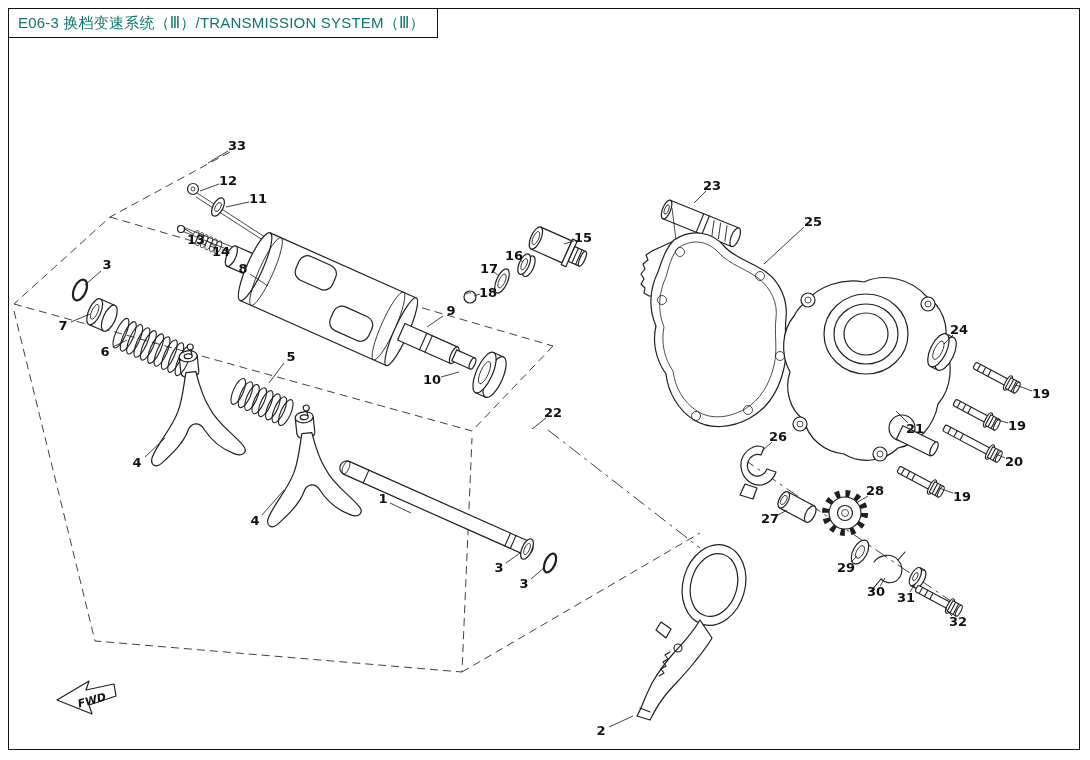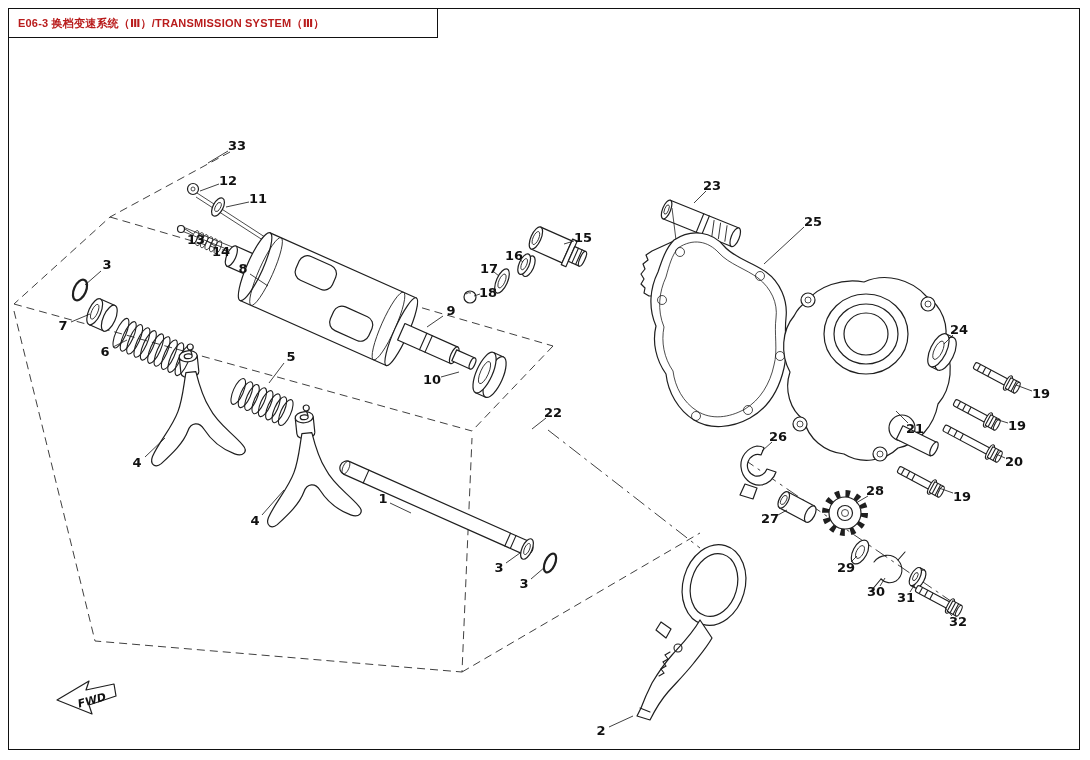--- a/index.html
+++ b/index.html
@@ -3,21 +3,21 @@
 <meta charset="utf-8">
 <style>
   html,body{margin:0;padding:0;background:#fff;}
   .sheet{position:relative;width:1090px;height:760px;background:#fff;overflow:hidden;
          font-family:"Liberation Sans",sans-serif;}
   .outer-border{position:absolute;left:8px;top:8px;width:1072px;height:742px;
          border:1.6px solid #111;box-sizing:border-box;}
   .title-box{position:absolute;left:8px;top:8px;width:430px;height:30px;
          border:1.6px solid #111;box-sizing:border-box;background:#fff;
          display:flex;align-items:center;padding-left:9px;}
-  .title-box span{font-weight:bold;font-size:11px;letter-spacing:.2px;color:#b91c1c;
+  .title-box span{font-weight:normal;font-size:15px;letter-spacing:.2px;color:#0f766e;
          font-family:"Liberation Sans","DejaVu Sans",sans-serif;white-space:nowrap;}
   svg{position:absolute;left:0;top:0;}
   .part{fill:#fff;stroke:#1f1f1f;stroke-width:1.2;stroke-linejoin:round;stroke-linecap:round;}
   .ln{fill:none;stroke:#1f1f1f;stroke-width:1.1;stroke-linecap:round;}
   .thin{fill:none;stroke:#1f1f1f;stroke-width:.8;}
   .leader{stroke:#1f1f1f;stroke-width:.85;fill:none;}
   .dash{fill:none;stroke:#2a2a2a;stroke-width:.9;stroke-dasharray:8 5;}
   .dashdot{fill:none;stroke:#2a2a2a;stroke-width:.9;stroke-dasharray:14 5 3 5;}
   .callout{font:bold 13px "DejaVu Sans","Liberation Sans",sans-serif;fill:#111;
          text-anchor:middle;dominant-baseline:middle;}

